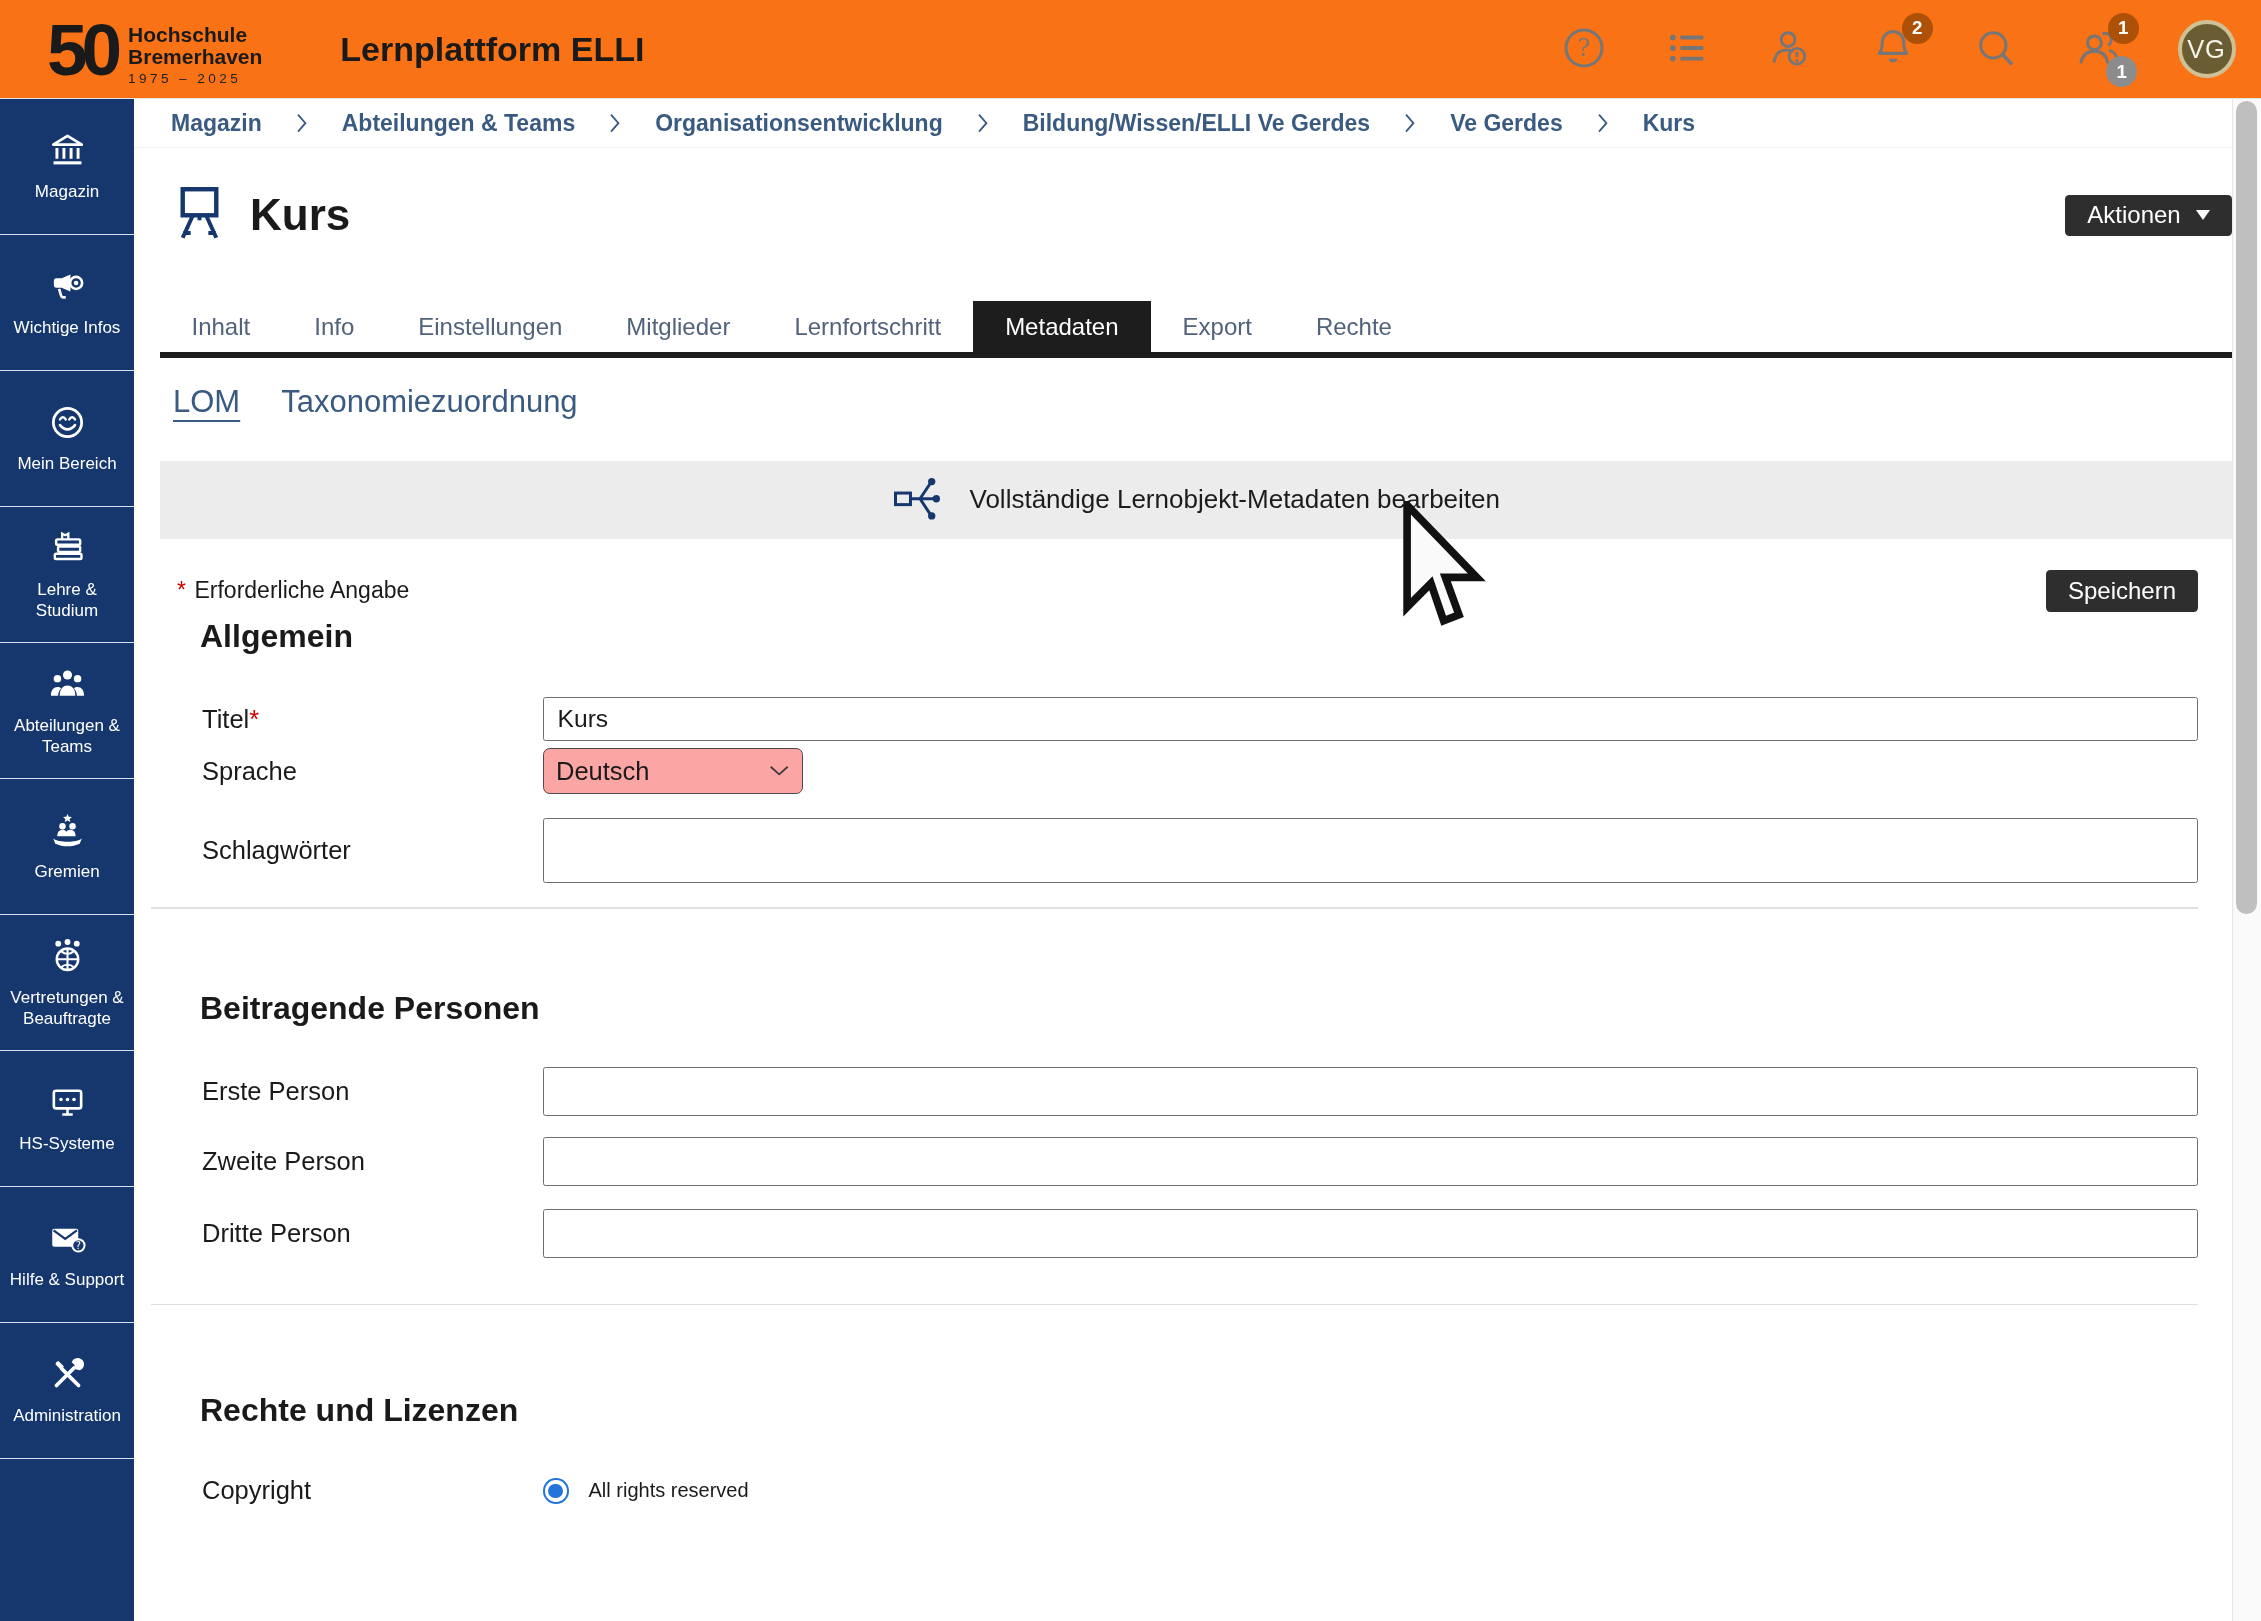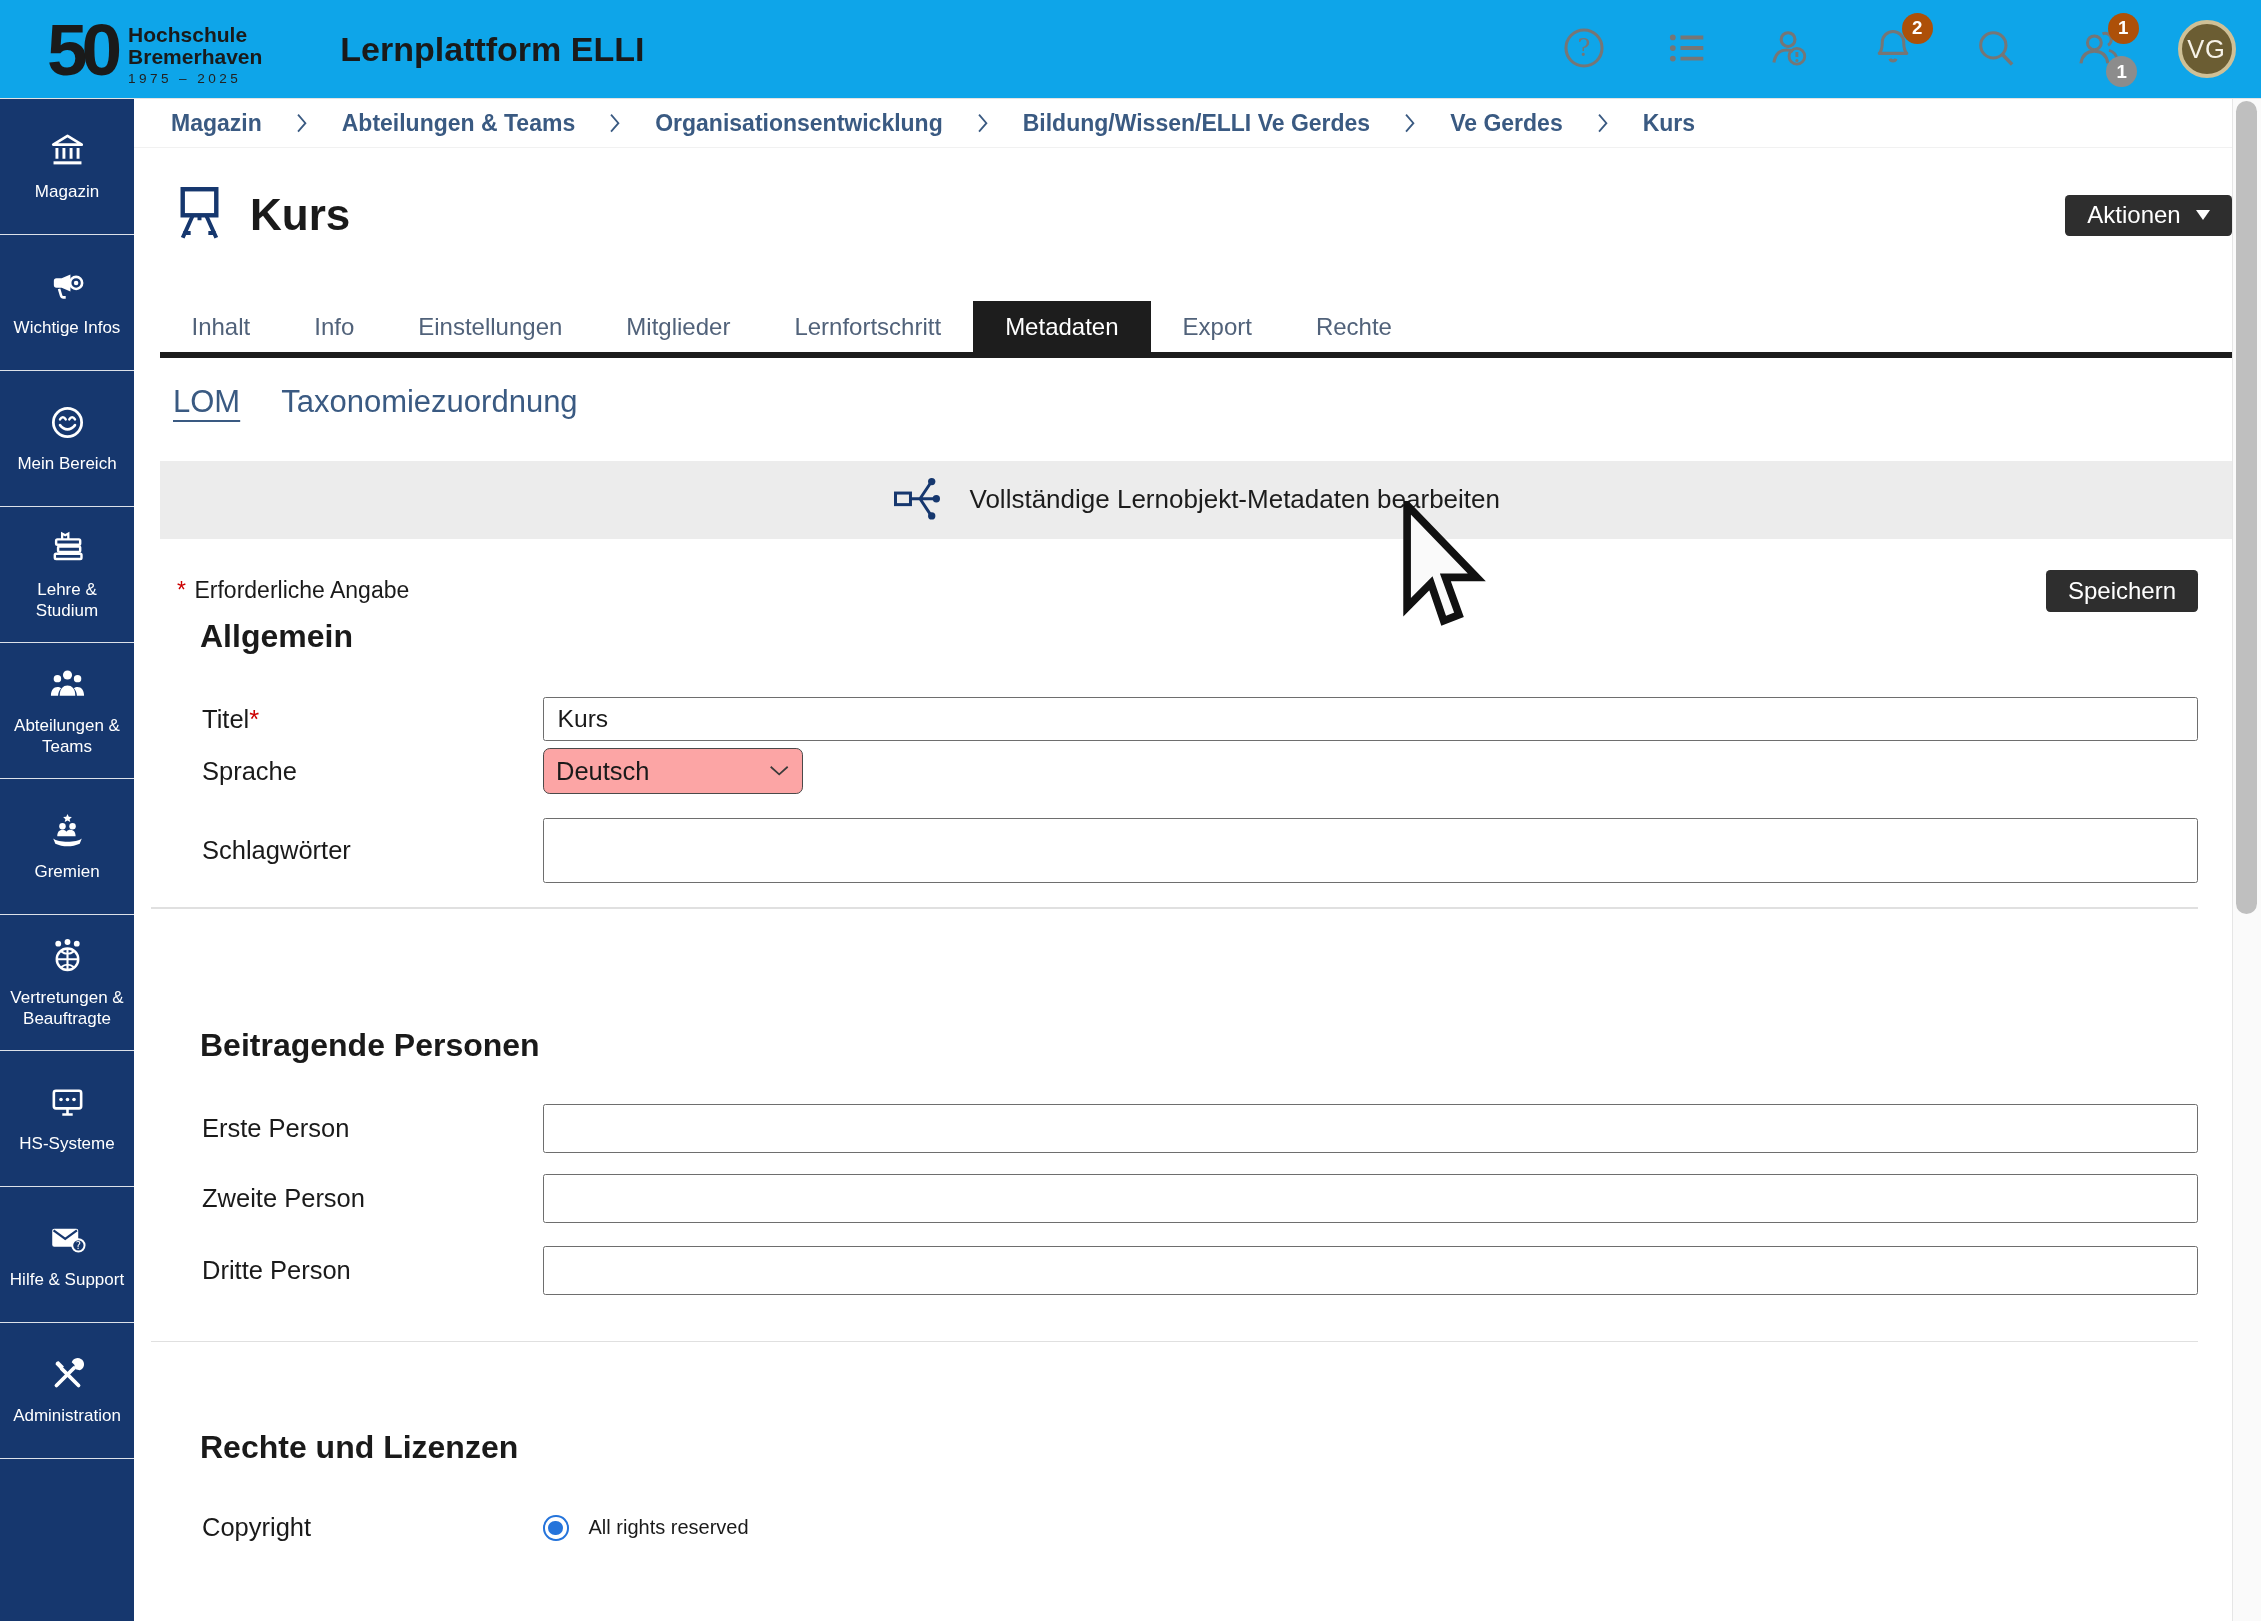--- a/index.html
+++ b/index.html
@@ -5,21 +5,21 @@
   * { margin:0; padding:0; box-sizing:border-box; }
   html,body { width:2261px; height:1621px; }
   body {
     position:relative; overflow:hidden; background:#fff;
     font-family:"Liberation Sans", sans-serif; color:#1a1a1a;
   }
 
   
   .top-header {
     position:absolute; top:0; left:0; width:2261px; height:99px;
-    background:#0ea5e9; border-bottom:1.7px solid #e3e3e3;
+    background:#f97316; border-bottom:1.7px solid #e3e3e3;
     display:flex; align-items:center; padding:0 25.5px 0 47px; z-index:10;
   }
   .logo { display:flex; align-items:center; gap:6.8px; cursor:pointer; }
   .logo-number { font-size:73px; font-weight:800; letter-spacing:-6px; line-height:1; padding-right:5.1px; }
   .logo-text { display:flex; flex-direction:column; line-height:1.04; padding-top:12px; }
   .logo-name { font-size:21px; font-weight:700; }
   .logo-years { font-size:13.6px; letter-spacing:3.4px; margin-top:4.2px; color:#222; }
   .app-title { font-size:34px; font-weight:700; margin-left:78px; }
 
   .header-icons { margin-left:auto; display:flex; align-items:center; gap:54px; }
@@ -88,21 +88,21 @@
   .banner svg { width:56px; height:49px; }
 
   .form-area { padding:0 34px 0 17px; }
   .form-head { margin-top:31px; display:flex; align-items:center; height:42px; }
   .required-hint { font-size:23px; margin-left:26px; display:flex; gap:8.5px; align-items:baseline; }
   .req-star { color:#cc0000; }
   .save-btn { margin-left:auto; }
 
   h2.section { font-size:32px; font-weight:700; padding-left:49px; }
   .sec-allgemein { margin-top:6.8px; }
-  .sec-beitragende { margin-top:118px; }
+  .sec-beitragende { margin-top:81px; }
   .sec-rechte { margin-top:87px; }
 
   .form-row { display:grid; grid-template-columns:392px 1fr; align-items:center; }
   .form-row label { font-size:25.5px; padding-left:51px; }
   .text-input {
     width:100%; border:1.7px solid #6e6e6e; border-radius:2.5px; background:#fff;
     font-family:inherit; font-size:24.6px; color:#1a1a1a; padding:0 13.6px; height:44px;
   }
   textarea.text-input { resize:both; padding-top:6.8px; height:76px; }
   .row-titel { margin-top:42px; }

